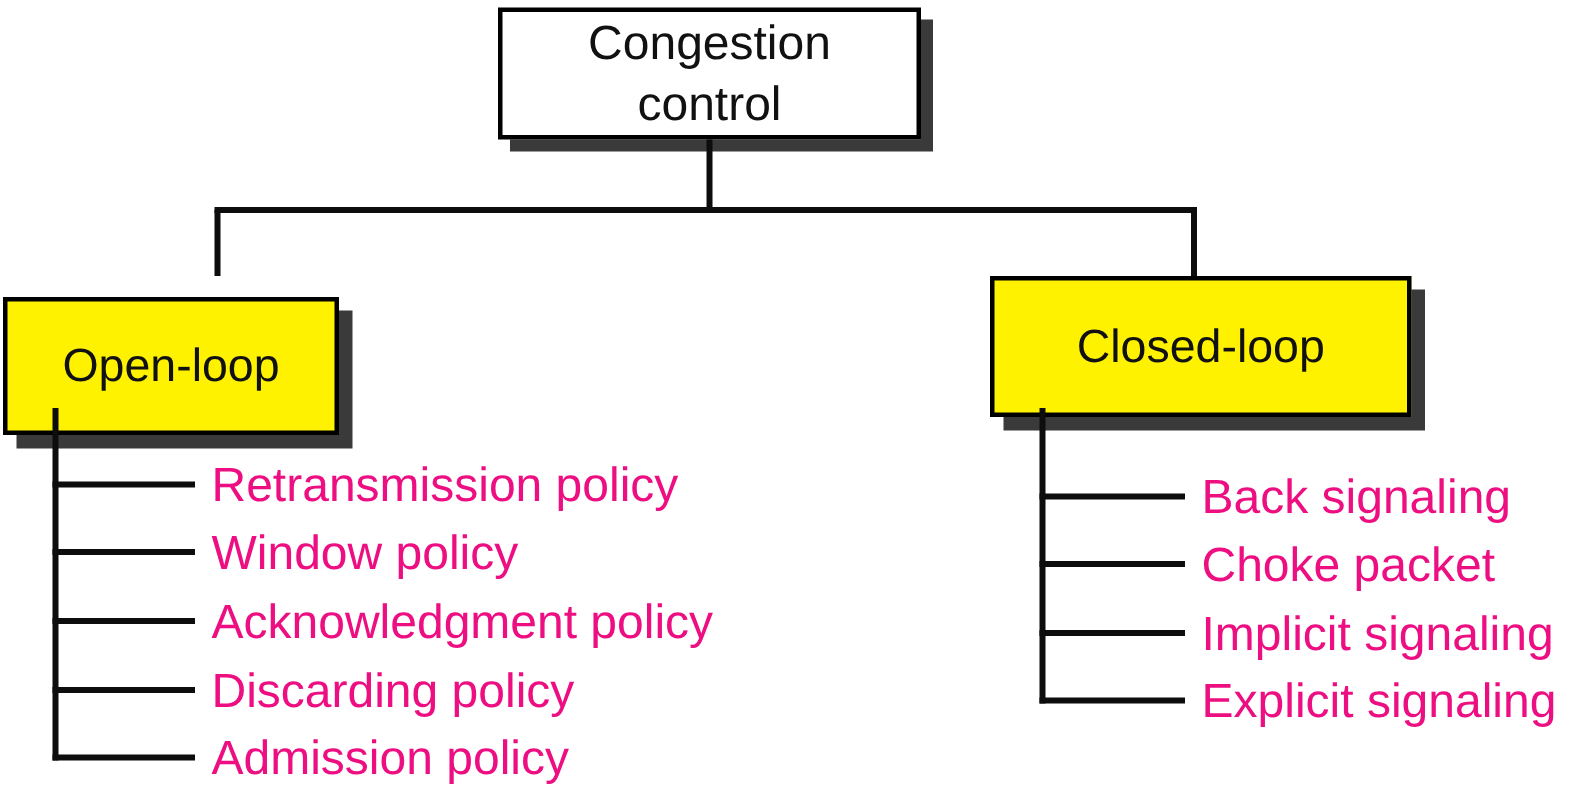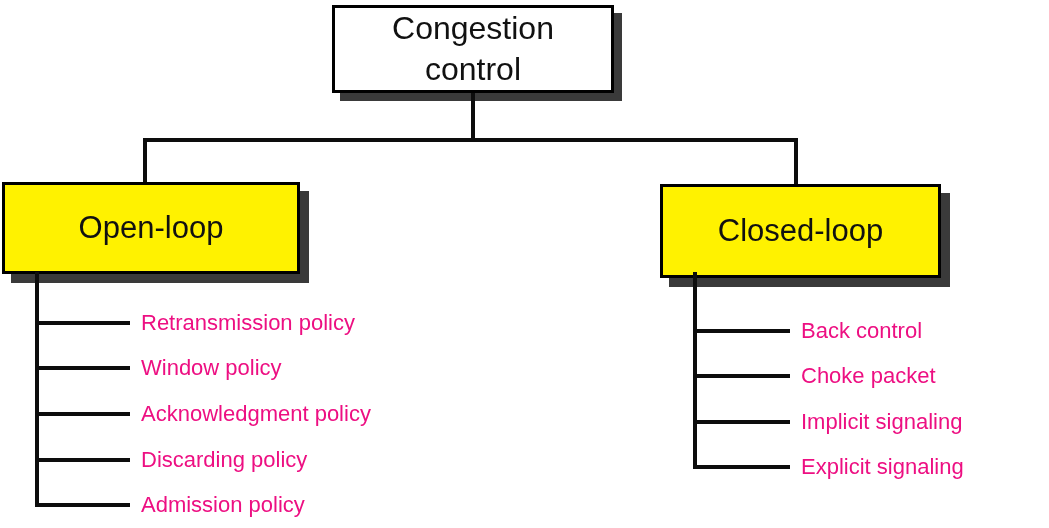--- a/index.html
+++ b/index.html
@@ -32,21 +32,21 @@
     background: #ffffff;
     font-size: 32px;
     line-height: 1.28;
     white-space: pre-line;
   }
   .branch-box {
     background: #fff200;
     font-size: 31px;
     box-shadow: 9px 9px 0 #3a3a3a;
   }
-  .open-box   { left: 2px;   top: 182px; width: 298px; height: 92px; }
+  .open-box   { left: 2px;   top: 198px; width: 224px; height: 92px; }
   .closed-box { left: 660px; top: 184px; width: 281px; height: 94px; }
 
   
   .line { position: absolute; background: #0d0d0d; }
   .stub-top      { left: 471px; top: 93px;  width: 4px;   height: 47px; }
   .horiz-bar     { left: 143px; top: 138px; width: 655px; height: 4px;  }
   .drop-left     { left: 143px; top: 140px; width: 4px;   height: 44px; }
   .drop-right    { left: 794px; top: 140px; width: 4px;   height: 46px; }
   .trunk-left    { left: 35px;  top: 272px; width: 4px;   height: 235px; }
   .trunk-right   { left: 693px; top: 272px; width: 4px;   height: 197px; }
@@ -62,21 +62,21 @@
     height: 4px;
     background: #0d0d0d;
     flex: 0 0 auto;
   }
   .left-row  { left: 35px; }
   .left-row .tick  { width: 95px; }
   .right-row { left: 693px; }
   .right-row .tick { width: 97px; }
   .leaf-label {
     margin-left: 11px;
-    font-size: 22px;
+    font-size: 32px;
     color: #ed0f82;
     white-space: nowrap;
   }
 </style>
 </head>
 <body>
 
 <div class="canvas">
 
   <div class="node-box root-box">Congestion
@@ -110,21 +110,21 @@
     <div class="tick"></div>
     <span class="leaf-label">Discarding policy</span>
   </div>
   <div class="leaf-row left-row" style="top:483px">
     <div class="tick"></div>
     <span class="leaf-label">Admission policy</span>
   </div>
 
   <div class="leaf-row right-row" style="top:309px">
     <div class="tick"></div>
-    <span class="leaf-label">Back control</span>
+    <span class="leaf-label">Back signaling</span>
   </div>
   <div class="leaf-row right-row" style="top:354px">
     <div class="tick"></div>
     <span class="leaf-label">Choke packet</span>
   </div>
   <div class="leaf-row right-row" style="top:400px">
     <div class="tick"></div>
     <span class="leaf-label">Implicit signaling</span>
   </div>
   <div class="leaf-row right-row" style="top:445px">

